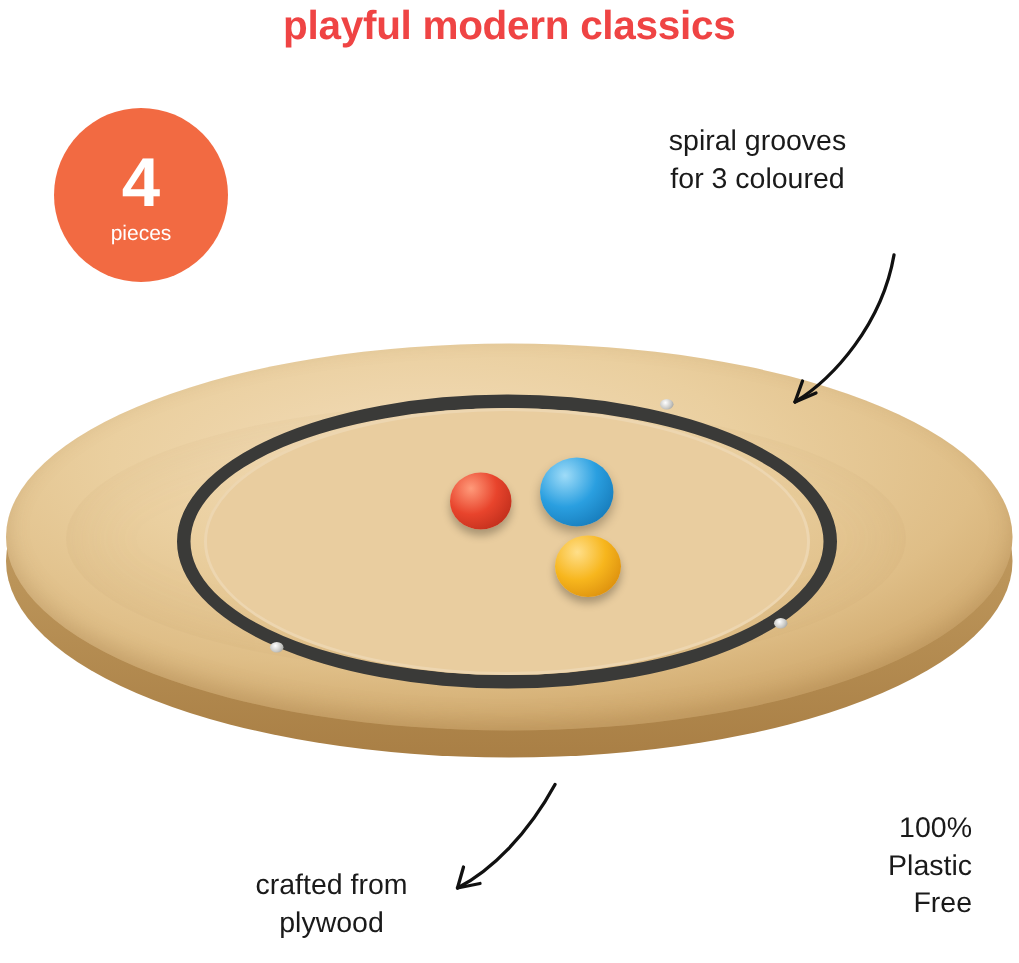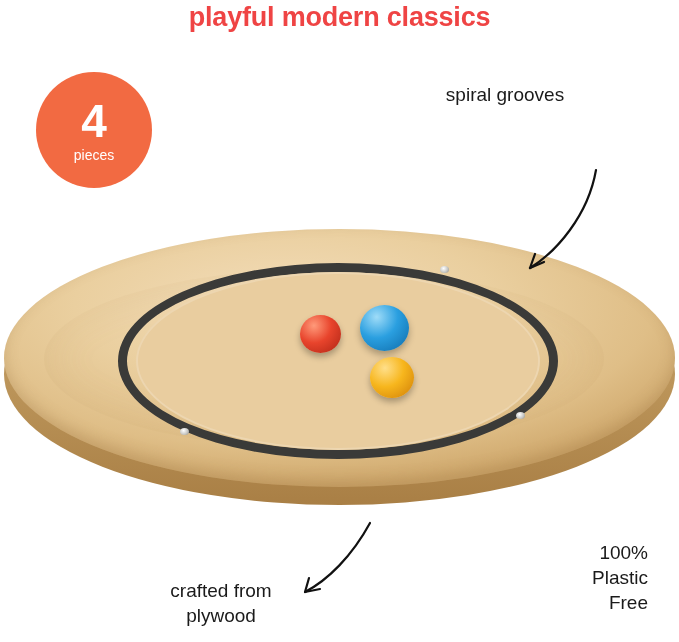--- a/index.html
+++ b/index.html
@@ -220,20 +220,21 @@
     <div class="screw" style="left:176px;top:199px;"></div>
 
     <div class="ball ball-red"></div>
     <div class="ball ball-blue"></div>
     <div class="ball ball-yellow"></div>
   </div>
 </div>
 
 <div class="callout callout-spiral">
   <div>spiral grooves</div>
+  <div>for 3 coloured</div>
 </div>
 
 <div class="callout callout-plywood">
   <div>crafted from</div>
   <div>plywood</div>
 </div>
 
 <div class="callout callout-plastic">
   <div>100%</div>
   <div>Plastic</div>

